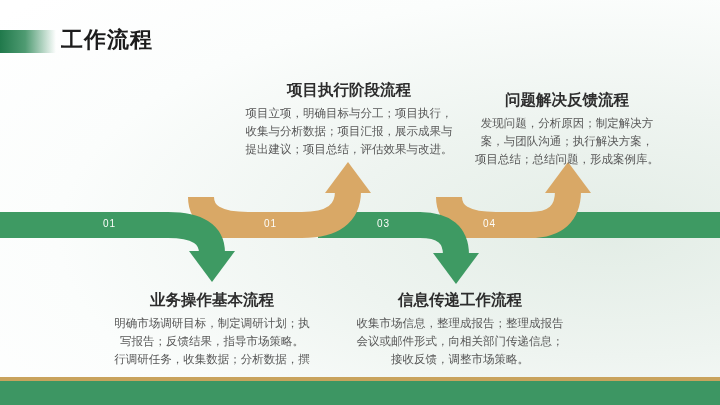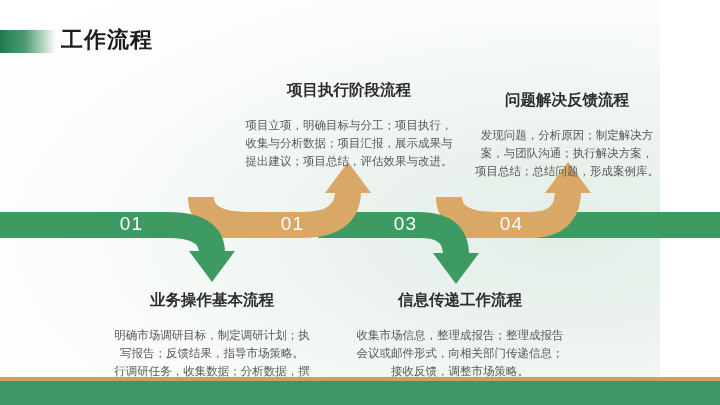--- a/index.html
+++ b/index.html
@@ -1,46 +1,46 @@
 <!DOCTYPE html>
 <html><head>
 <meta charset="utf-8">
 <style>
   html,body{margin:0;padding:0;}
   body{
     width:720px;height:405px;overflow:hidden;
     font-family:"Liberation Sans","DejaVu Sans",sans-serif;
   }
   .slide{
-    position:relative;width:660px;height:405px;
+    position:relative;width:720px;height:405px;
     background:radial-gradient(110% 85% at 85% 58%, #e3ede6 0%, #eef4f0 35%, #fbfdfc 70%, #ffffff 100%);
   }
   
   .title-accent{
     position:absolute;left:0;top:30px;width:56px;height:23px;
     background:linear-gradient(to right,#20794b 0%,#4f9b72 45%,rgba(255,255,255,0) 100%);
   }
   .page-title{
     position:absolute;left:61px;top:25px;margin:0;
     font-size:22px;font-weight:bold;color:#1c1c1c;letter-spacing:1px;
   }
   
   .ribbons{position:absolute;left:0;top:0;width:720px;height:405px;}
   
   .step-number{
     position:absolute;top:215px;width:40px;height:18px;line-height:18px;
-    text-align:right;color:#fdfdfa;font-size:19px;letter-spacing:1px;
+    text-align:left;color:#fdfdfa;font-size:10px;letter-spacing:1px;
   }
   .n01{left:103px;} .n02{left:264px;} .n03{left:377px;} .n04{left:483px;}
   
   .flow-block{position:absolute;width:218px;text-align:center;}
   .flow-block .heading{
     font-size:15.5px;font-weight:bold;color:#2d2d2d;line-height:20px;
   }
-  .flow-block .body{margin-top:16px;font-size:11.5px;color:#575757;}
+  .flow-block .body{margin-top:4px;font-size:11.5px;color:#575757;}
   .flow-block .body div{line-height:18px;white-space:nowrap;}
   .blk-02{left:240px;top:80px;}
   .blk-04{left:458px;top:90px;}
   .blk-01{left:103px;top:290px;}
   .blk-03{left:351px;top:290px;}
   
   .footer-gold{position:absolute;left:0;top:377px;width:720px;height:4px;background:#c9a35d;}
   .footer-green{position:absolute;left:0;top:381px;width:720px;height:24px;background:#3d9663;}
 </style>
 </head>

